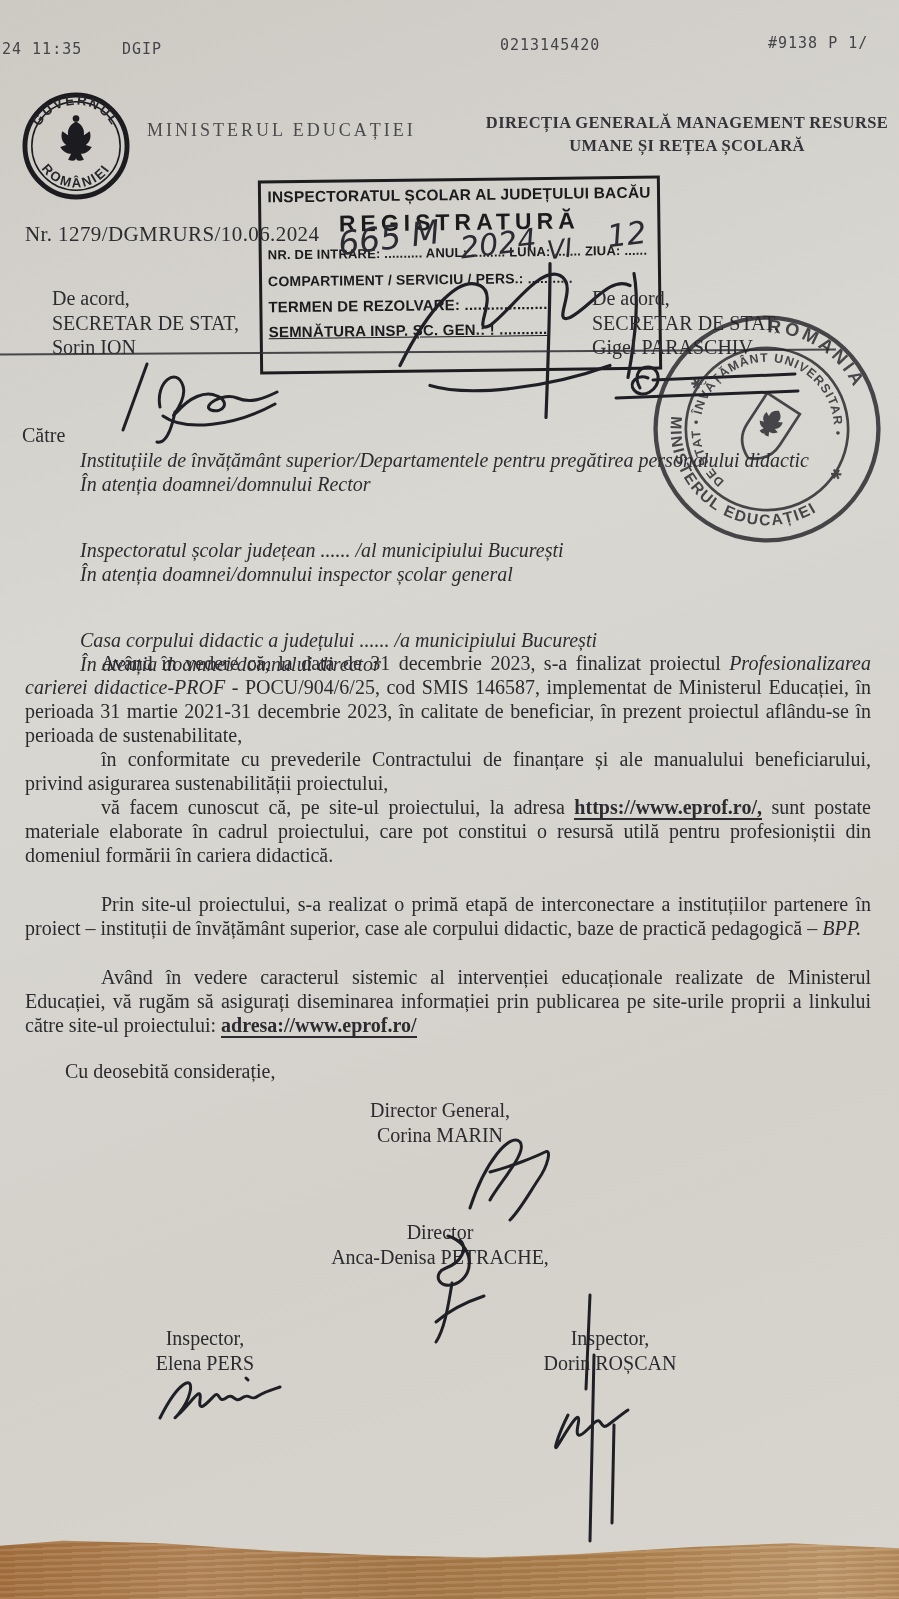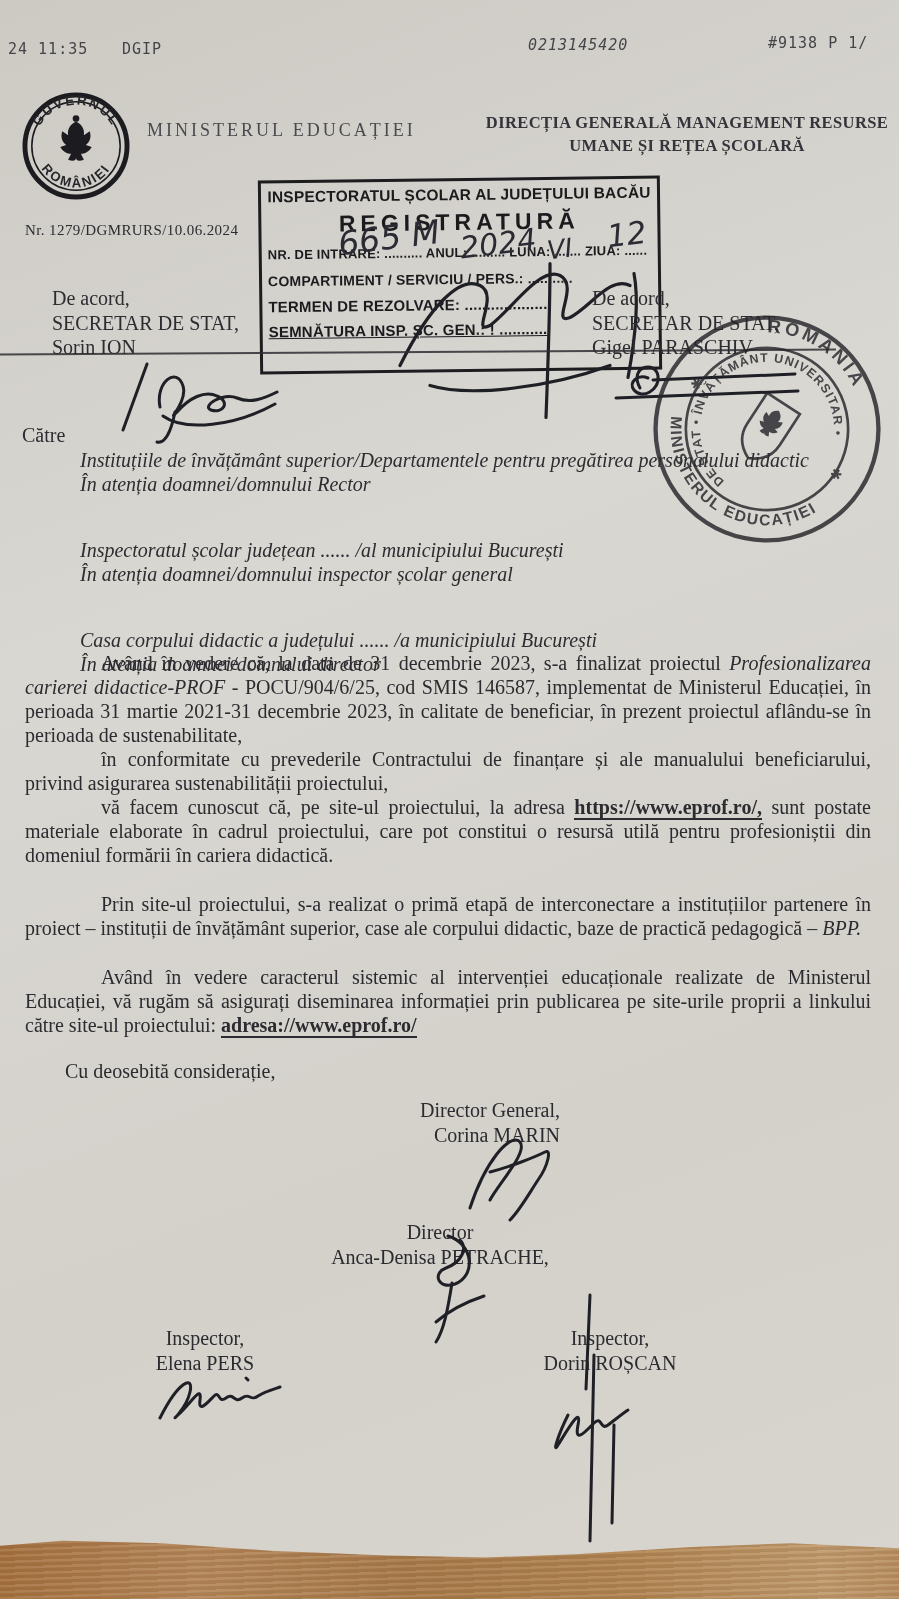--- a/index.html
+++ b/index.html
@@ -9,23 +9,23 @@
     background:#b9b6b0;
   }
   .page{
     position:absolute;inset:0;
     background:linear-gradient(160deg,#cdcac4 0%,#d9d7d2 35%,#d4d1cb 70%,#d8d5cf 100%);
   }
   
   .fax-header{position:absolute;top:40px;left:0;width:100%;
     font-family:"DejaVu Sans Mono","Liberation Mono",monospace;
     font-size:15px;color:#44444a;letter-spacing:1px;}
-  .fax-time{position:absolute;left:8px;top:0;text-align:center;}
+  .fax-time{position:absolute;left:2px;top:0;text-align:center;}
   .fax-sender{position:absolute;left:122px;top:0;}
-  .fax-phone{position:absolute;left:528px;top:-4px;font-style:italic;}
+  .fax-phone{position:absolute;left:500px;top:-4px;}
   .fax-page{position:absolute;left:768px;top:-6px;}
 
   
   .gov-logo{position:absolute;left:22px;top:92px;width:108px;height:108px;}
   .gov-logo svg{width:100%;height:100%;}
 
   .ministry-title{position:absolute;left:147px;top:120px;
     font-size:18px;letter-spacing:3px;color:#4a4a4e;font-weight:500;}
 
   .dept{position:absolute;left:483px;top:111px;width:408px;text-align:center;
@@ -42,21 +42,21 @@
   .rb-row.r3{font-size:15px;margin-top:9px;}
   .rb-row.r4{font-size:15px;margin-top:8px;text-decoration:underline;}
 
   .hand{position:absolute;font-family:"DejaVu Sans",sans-serif;font-style:italic;
     color:#2b2b33;transform:rotate(-7deg);}
   .hw-nr{left:338px;top:218px;font-size:33px;}
   .hw-anul{left:460px;top:226px;font-size:30px;}
   .hw-luna{left:547px;top:234px;font-size:26px;}
   .hw-ziua{left:607px;top:216px;font-size:31px;}
 
-  .ref-number{position:absolute;left:25px;top:222px;font-size:15px;color:#2c2c31;letter-spacing:0.4px;}
+  .ref-number{position:absolute;left:25px;top:222px;font-size:21px;color:#2c2c31;letter-spacing:0.4px;}
 
   .approve{position:absolute;font-size:20px;line-height:24.5px;color:#2c2c31;}
   .approve-left{left:52px;top:286px;width:265px;}
   .approve-right{left:592px;top:286px;width:275px;}
 
   .strike-line{position:absolute;left:0;top:351px;width:836px;height:2px;
     background:#2e2e33;transform:rotate(-0.35deg);opacity:0.85;}
 
   .sig{position:absolute;}
   .sig svg{width:100%;height:100%;}
@@ -85,21 +85,21 @@
 
   .letter-body{position:absolute;left:25px;top:651px;width:846px;
     font-size:20px;line-height:24px;color:#2b2b30;text-align:justify;}
   .letter-body p{margin:0;text-indent:76px;font-family:Liberation Serif, serif;}
   .letter-body p.gap{margin-top:25px;}
   .doc-link{font-weight:bold;border-bottom:2px solid #2b2b30;}
 
   .closing{position:absolute;left:65px;top:1060px;font-size:20px;color:#2b2b30;}
 
   .sig-block{position:absolute;text-align:center;font-size:20px;line-height:24.5px;color:#2b2b30;}
-  .sb-dg{left:320px;top:1098px;width:240px;text-align:right;}
+  .sb-dg{left:320px;top:1098px;width:240px;}
   .sb-dir{left:300px;top:1220px;width:280px;}
   .sb-insp-left{left:95px;top:1326px;width:220px;}
   .sb-insp-right{left:495px;top:1326px;width:230px;}
 
   .wood{position:absolute;left:0;bottom:0;width:100%;height:62px;
     background:linear-gradient(90deg,#a5713f 0%,#b5875a 22%,#a87a4a 45%,#b08350 68%,#c09a6d 92%,#b98f60 100%);
     clip-path:polygon(0 14%,7% 6%,18% 10%,30% 22%,43% 30%,54% 33%,64% 28%,77% 16%,88% 10%,100% 18%,100% 100%,0 100%);
   }
   .wood::after{content:"";position:absolute;inset:0;
     background:repeating-linear-gradient(178deg,rgba(255,255,255,0.08) 0 2px,rgba(90,55,25,0.10) 3px 6px);}

